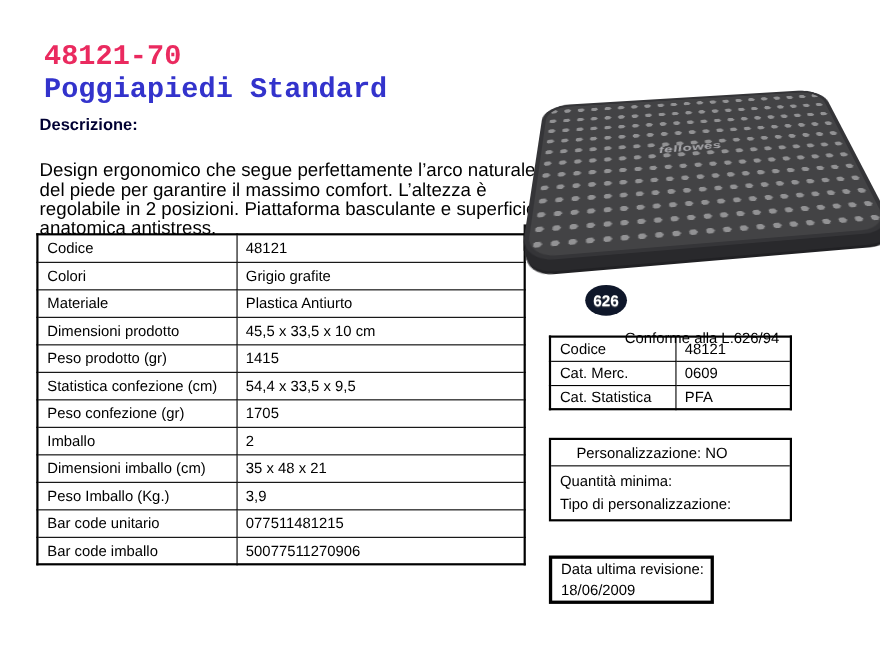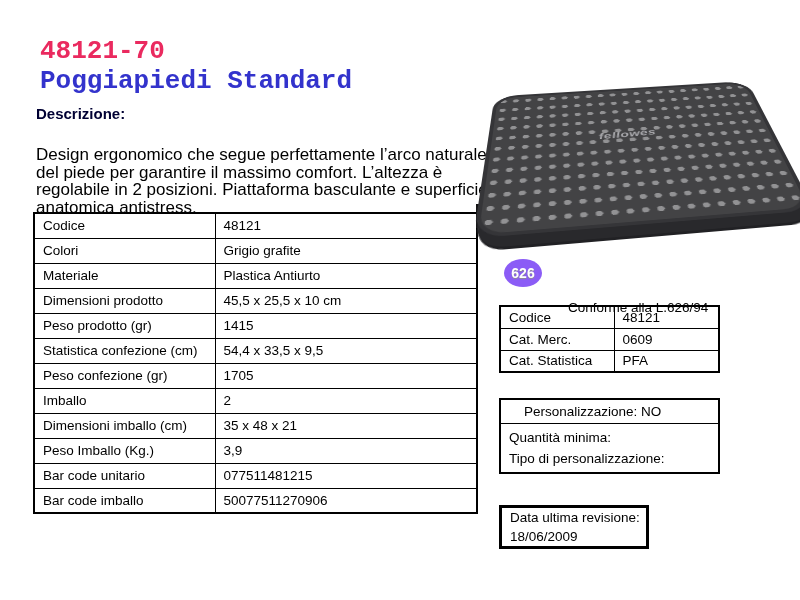--- a/index.html
+++ b/index.html
@@ -39,21 +39,21 @@
     box-shadow: 0 14px 0 -2px #29292c, 0 19px 0 -4px #212124;
     transform: perspective(560px) rotateX(52deg) rotateZ(-6.5deg);
   }
   .brand { position: absolute; left: 38%; top: 36%; font-size: 14px; font-style: italic; font-weight: bold;
     color: #a9a9ad; letter-spacing: 0.5px; transform: rotate(-2deg); }
   .foot-tab-left { position: absolute; left: 0; top: 154px; width: 9px; height: 24px; background: #141416; }
   .foot-tab-right { position: absolute; right: 52px; bottom: 20px; width: 18px; height: 22px;
     background: #28282b; transform: skewX(-18deg) rotate(6deg); }
 
   
-  .badge-626 { position: absolute; left: 504px; top: 259px; width: 38px; height: 28px; background: #8b5cf6;
+  .badge-626 { position: absolute; left: 532px; top: 259px; width: 38px; height: 28px; background: #0f172a;
     border-radius: 50%; color: #fff; font-size: 14px; font-weight: bold;
     display: flex; align-items: center; justify-content: center; text-shadow: 0 1px 1px #8e8e8e; }
   .badge-text { position: absolute; left: 568px; top: 266px; font-size: 13.5px; color: #000; margin-top: 34px; }
 
   
   .cat-table { position: absolute; left: 499px; top: 305px; width: 221px; border: 2px solid #000; }
   .cat-table td { border: 1px solid #000; height: 22px; font-size: 13.5px; padding: 0 4px 0 8px; vertical-align: middle; white-space: nowrap; }
   .cat-table td.c1 { width: 114px; }
 
   
@@ -85,21 +85,21 @@
   <tr>
     <td class="c1">Colori</td>
     <td>Grigio grafite</td>
   </tr>
   <tr>
     <td class="c1">Materiale</td>
     <td>Plastica Antiurto</td>
   </tr>
   <tr>
     <td class="c1">Dimensioni prodotto</td>
-    <td>45,5 x 25,5 x 10 cm</td>
+    <td>45,5 x 33,5 x 10 cm</td>
   </tr>
   <tr>
     <td class="c1">Peso prodotto (gr)</td>
     <td>1415</td>
   </tr>
   <tr>
     <td class="c1">Statistica confezione (cm)</td>
     <td>54,4 x 33,5 x 9,5</td>
   </tr>
   <tr>

